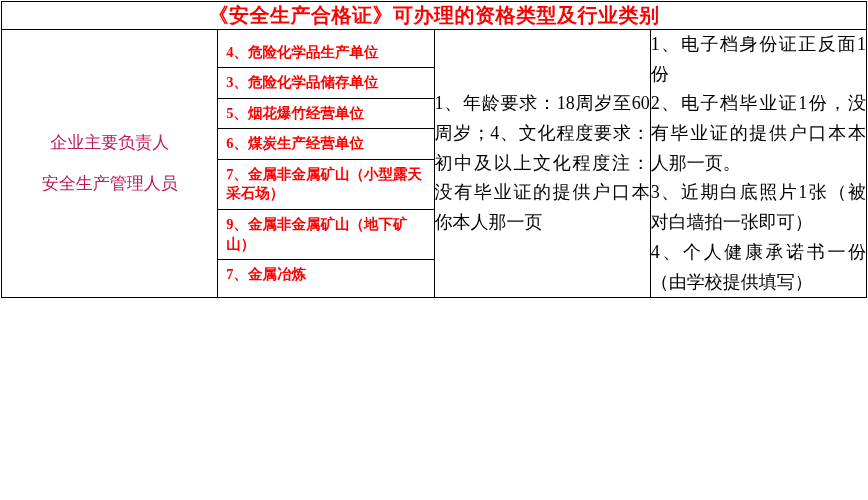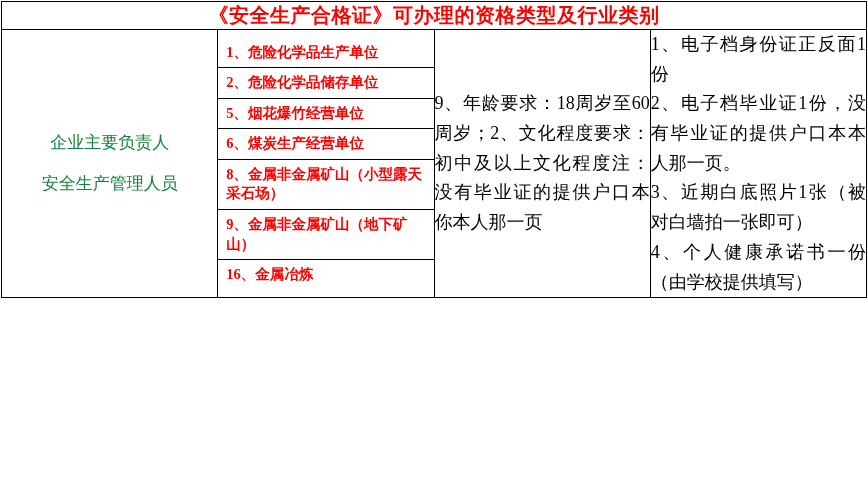--- a/index.html
+++ b/index.html
@@ -48,21 +48,21 @@
     font-family: "Liberation Serif", "DejaVu Serif", serif;
   }
   .col-a { width: 340px; }
   .col-b { width: 270px; }
   .col-c { width: 125px; }
   .col-d { width: 129px; }
 
   .qual-cell {
     text-align: center;
     font-size: 17px;
-    color: #15803d;
+    color: #be185d;
     line-height: 2.4;
     font-family: "Liberation Serif", "DejaVu Serif", serif;
   }
   .qual-cell div { padding: 0; }
 
   table.inner {
     border-collapse: collapse;
     width: 100%;
     table-layout: fixed;
   }
@@ -106,45 +106,45 @@
       </tr>
       <tr>
         <td class="qual-cell">
           <div>企业主要负责人</div>
           <div>安全生产管理人员</div>
         </td>
         <td class="inner-wrap">
           <table class="inner">
             <tbody>
               <tr>
-                  <td>1、危险化学品生产单位</td>
+                  <td>4、危险化学品生产单位</td>
                 </tr>
               <tr>
-                  <td>2、危险化学品储存单位</td>
+                  <td>3、危险化学品储存单位</td>
                 </tr>
               <tr>
                   <td>5、烟花爆竹经营单位</td>
                 </tr>
               <tr>
                   <td>6、煤炭生产经营单位</td>
                 </tr>
               <tr>
-                  <td>8、金属非金属矿山（小型露天采石场）</td>
+                  <td>7、金属非金属矿山（小型露天采石场）</td>
                 </tr>
               <tr>
                   <td>9、金属非金属矿山（地下矿山）</td>
                 </tr>
               <tr>
-                  <td>16、金属冶炼</td>
+                  <td>7、金属冶炼</td>
                 </tr>
             </tbody>
           </table>
         </td>
         <td class="cond-cell">
-          <p>9、年龄要求：18周岁至60周岁；2、文化程度要求：初中及以上文化程度注：没有毕业证的提供户口本你本人那一页</p>
+          <p>1、年龄要求：18周岁至60周岁；4、文化程度要求：初中及以上文化程度注：没有毕业证的提供户口本你本人那一页</p>
         </td>
         <td class="mat-cell">
           <p style="white-space: pre-line;">1、电子档身份证正反面1份
 2、电子档毕业证1份，没有毕业证的提供户口本本人那一页。
 3、近期白底照片1张（被对白墙拍一张即可）
 4、个人健康承诺书一份（由学校提供填写）</p>
         </td>
       </tr>
     </tbody>
   </table>

